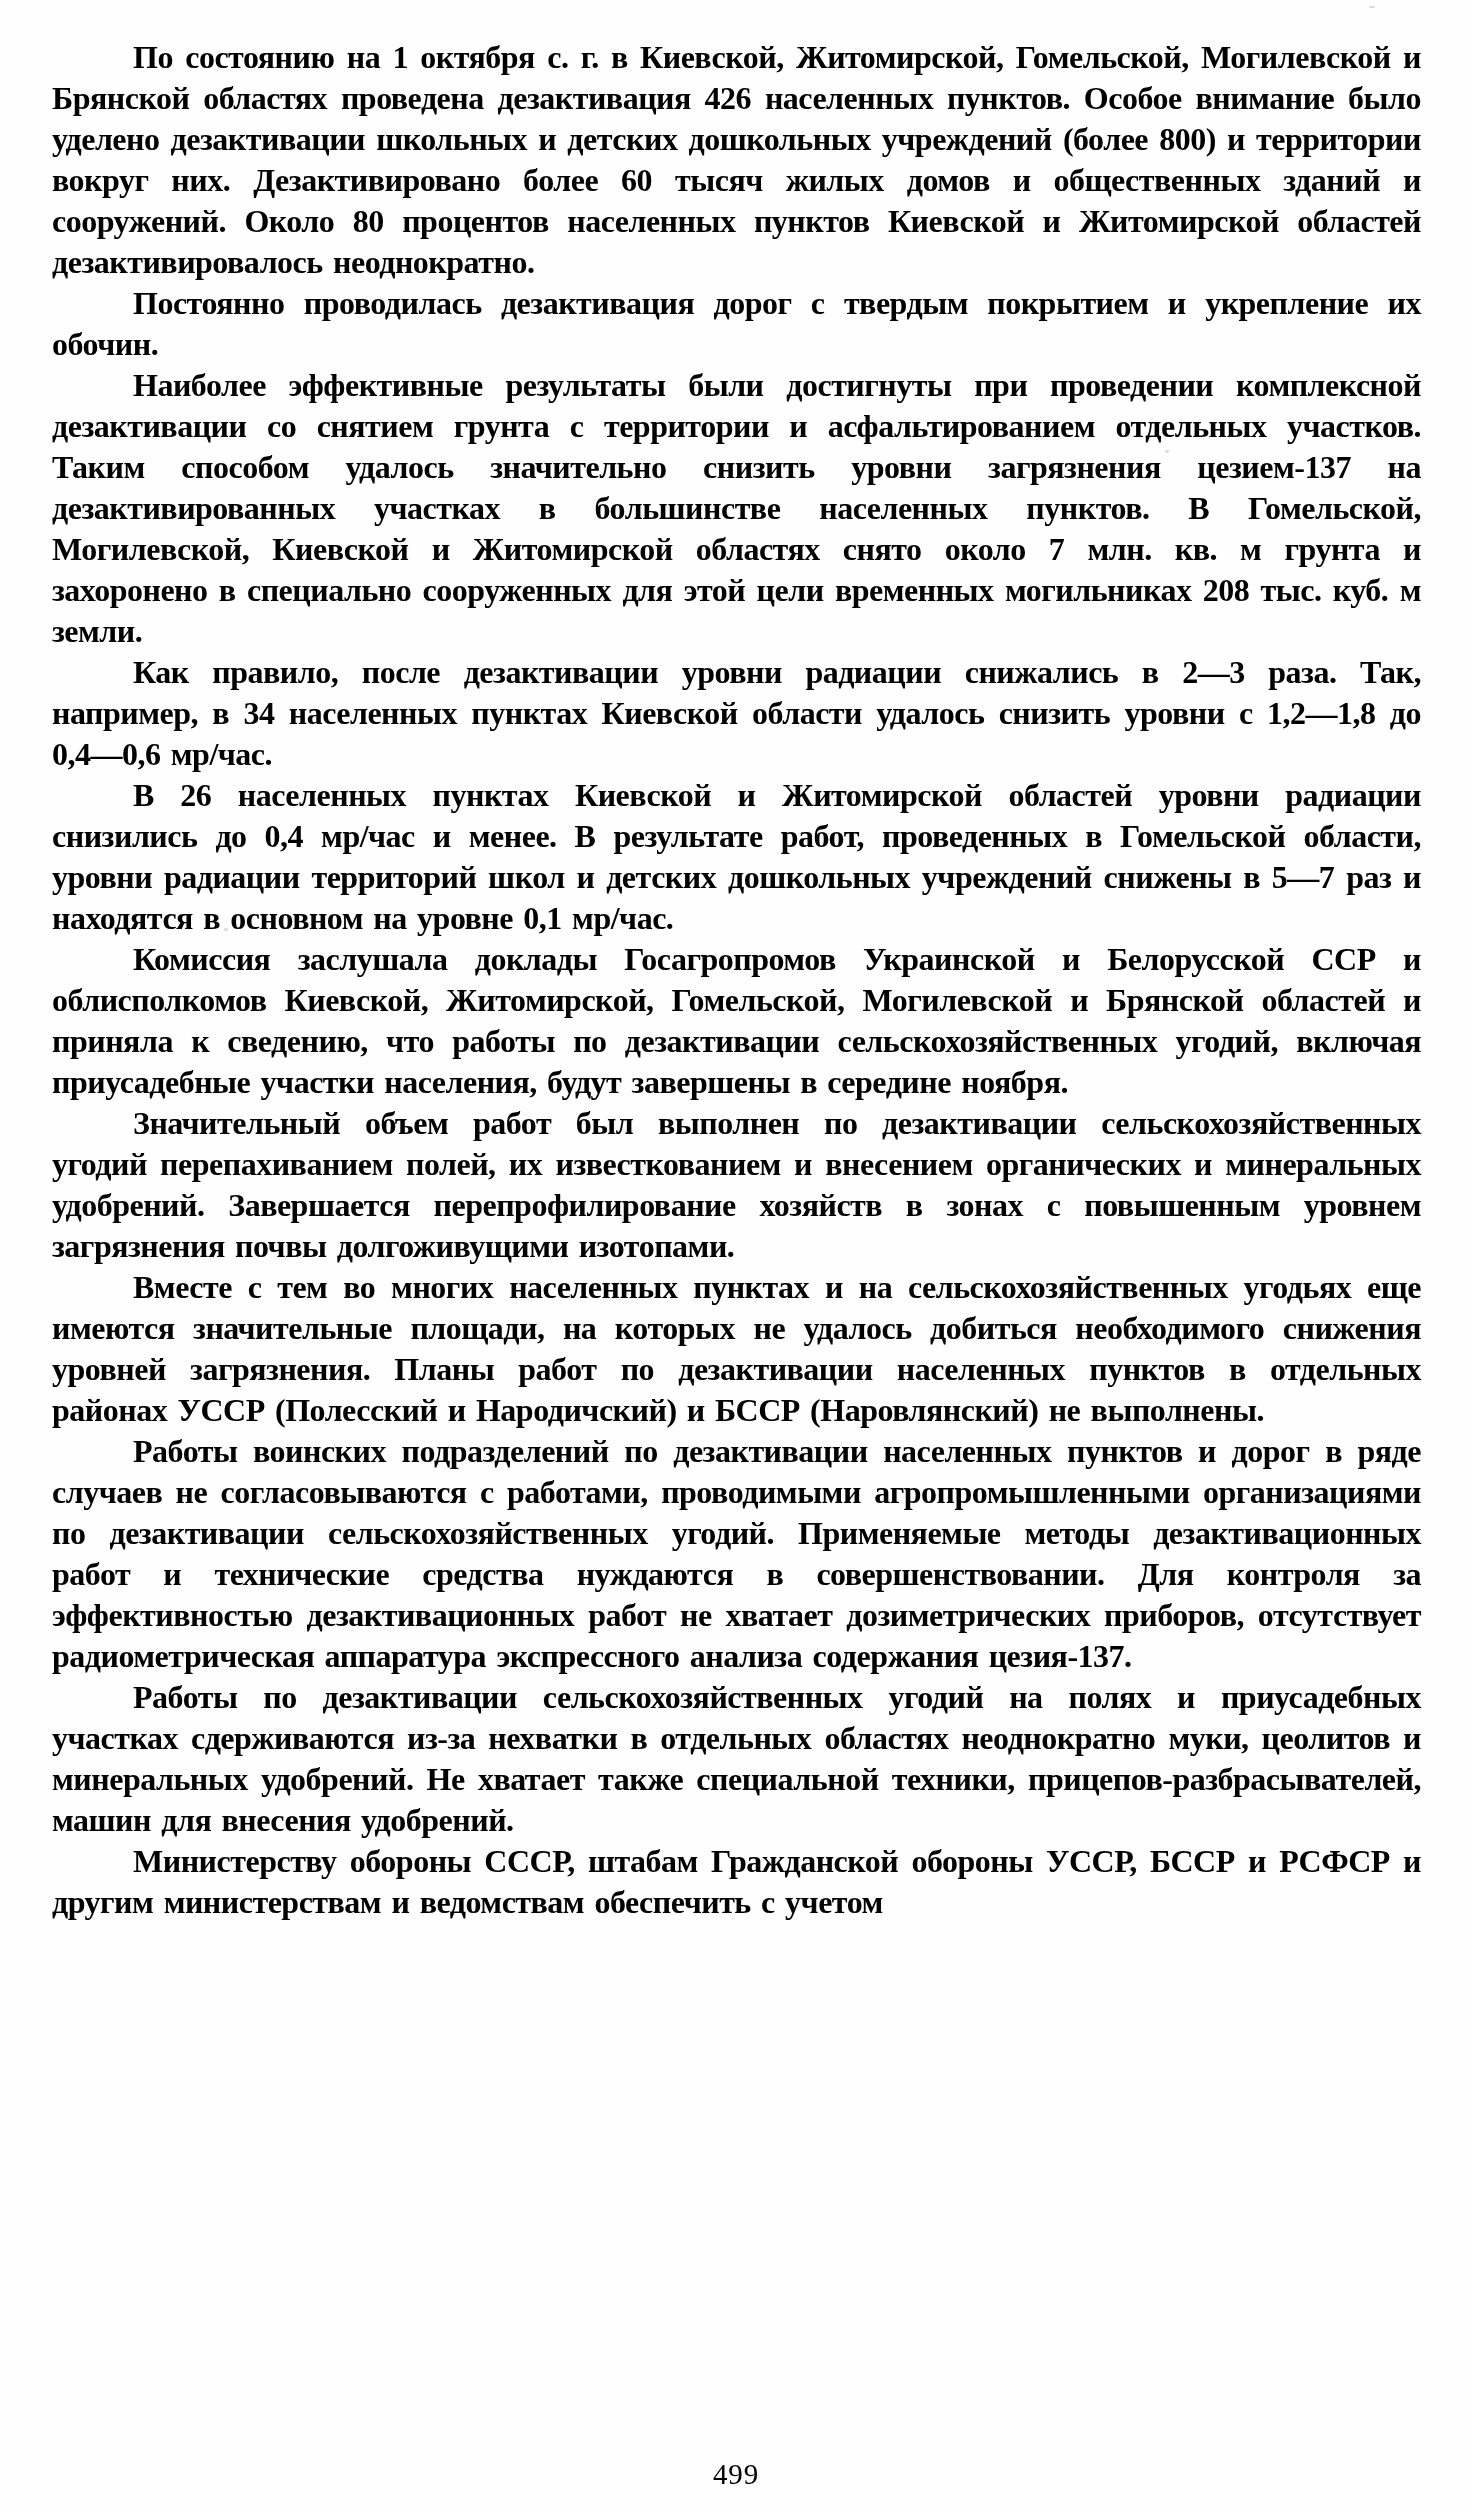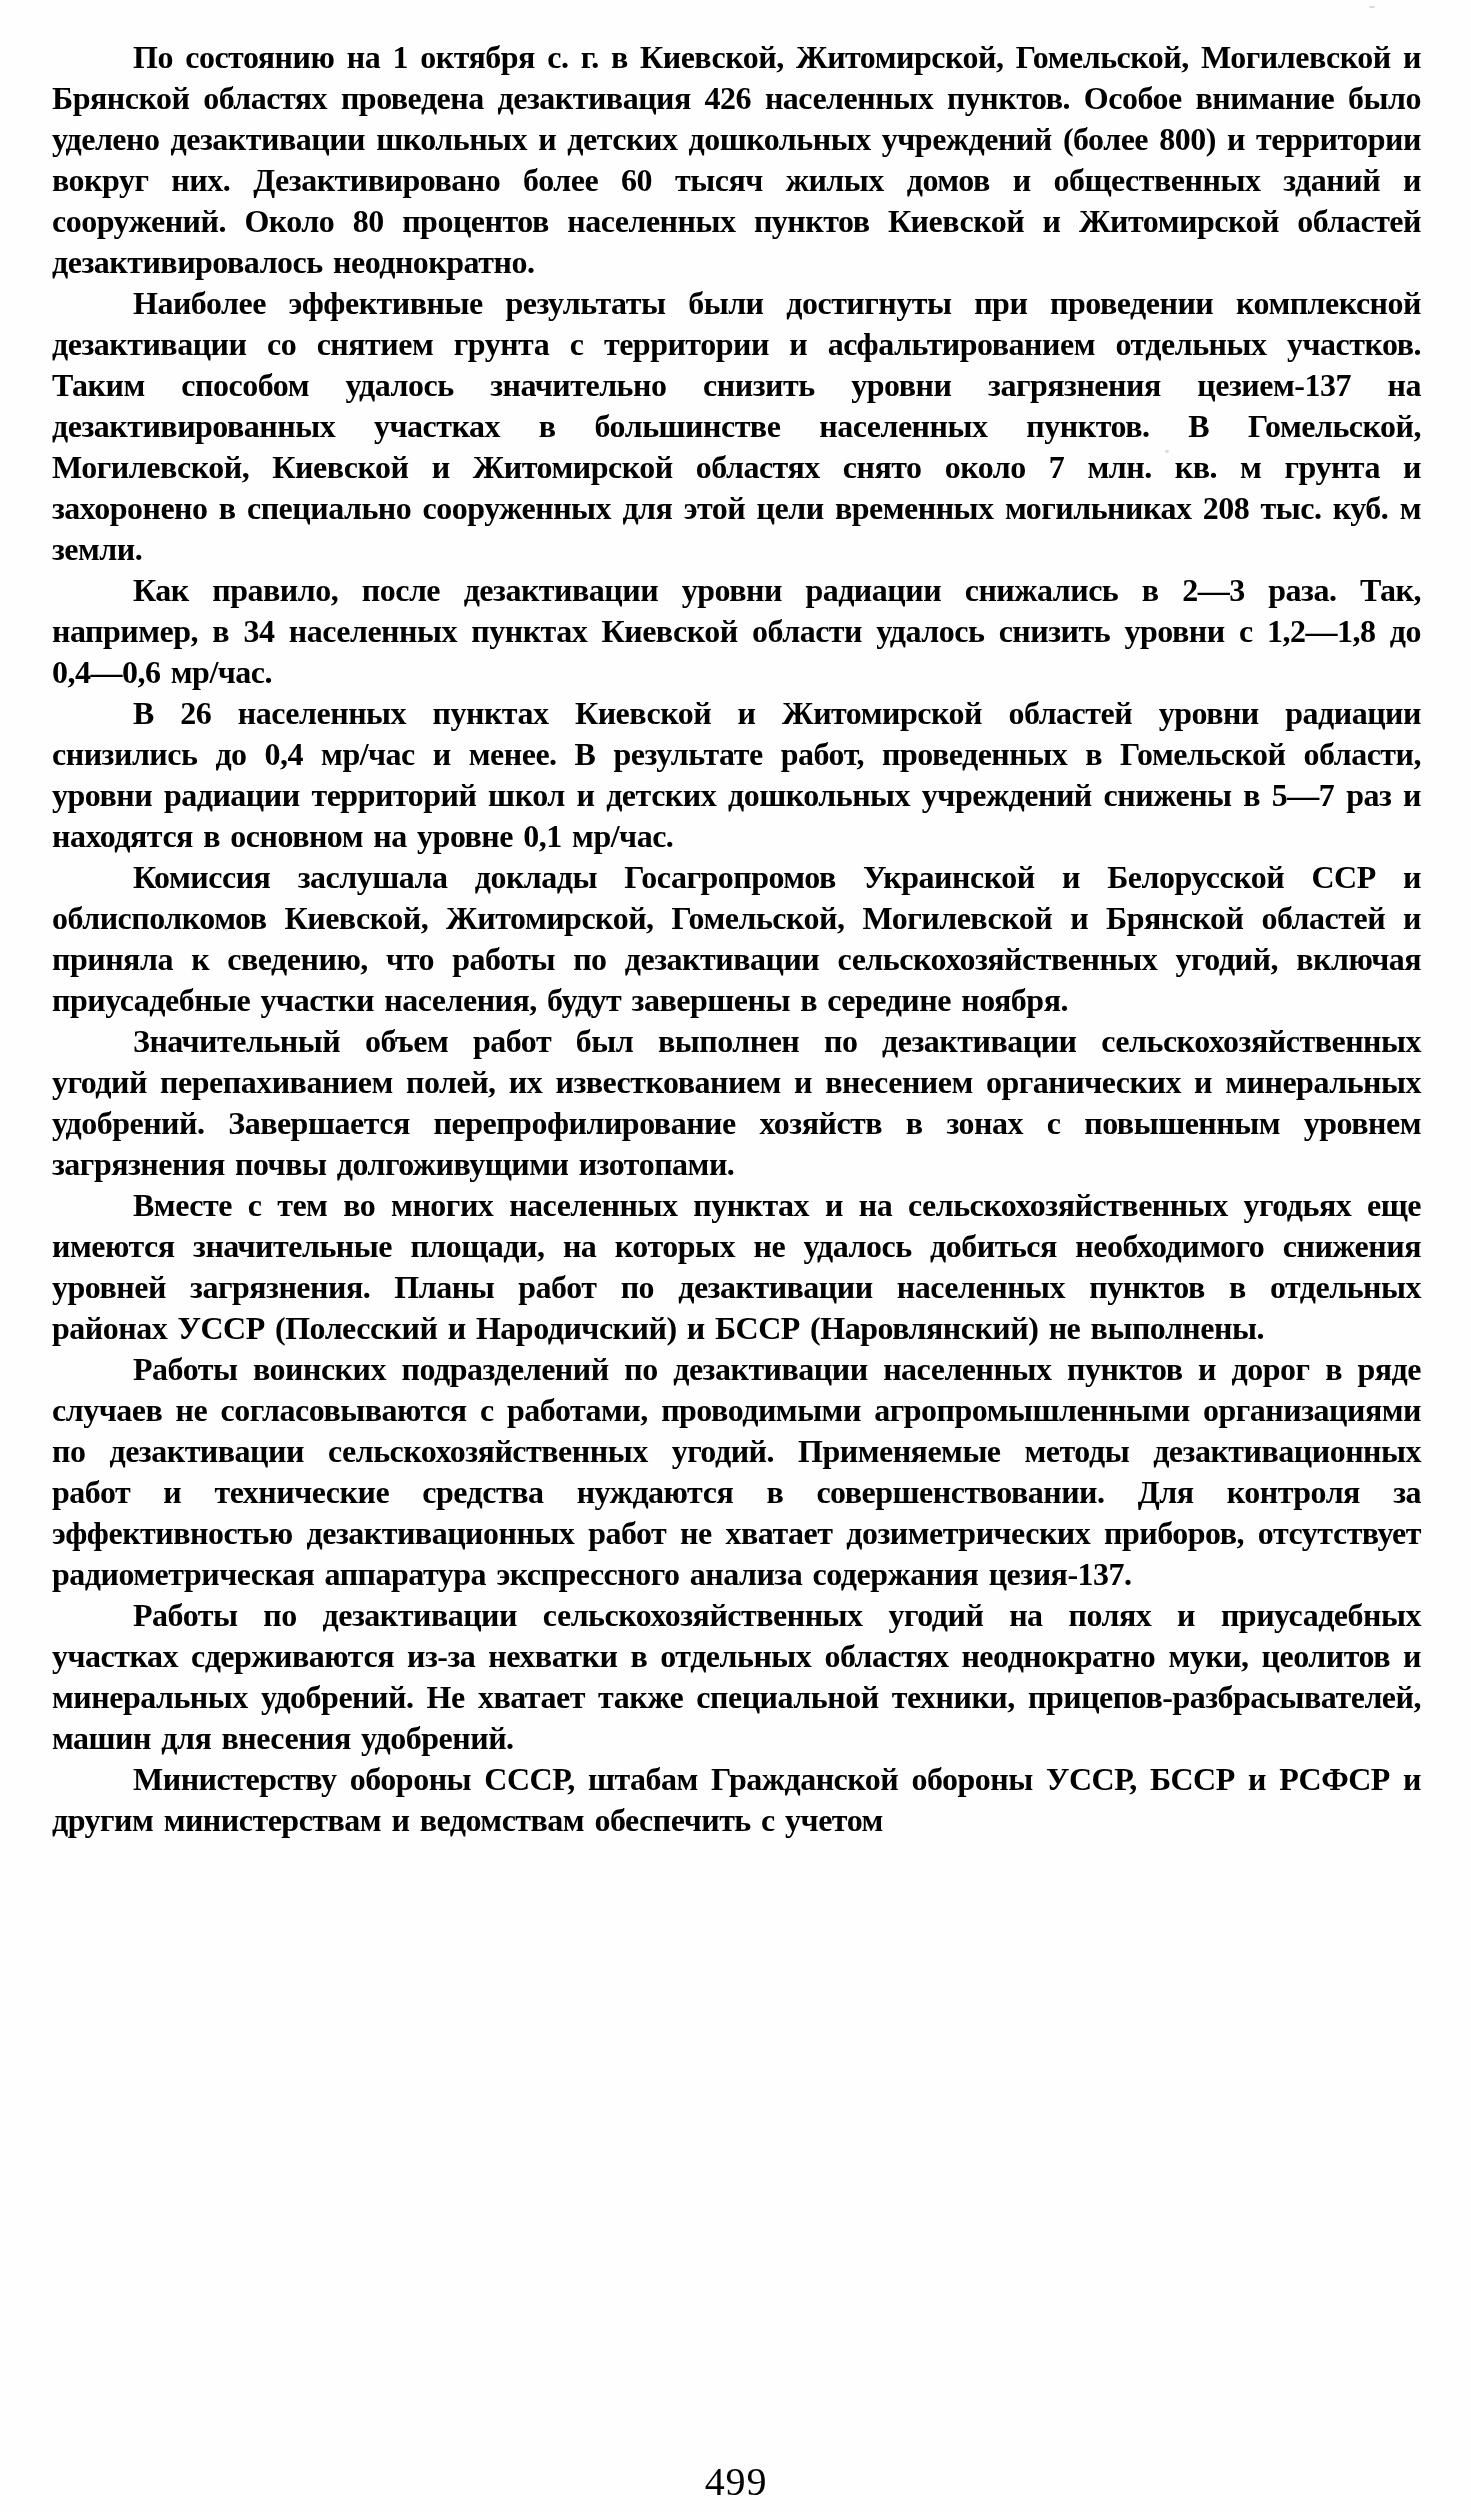--- a/index.html
+++ b/index.html
@@ -32,21 +32,21 @@
     margin: 0;
     padding: 0;
     text-indent: 81px;
   }
   .page-number {
     position: absolute;
     top: 2458px;
     left: 0;
     width: 100%;
     text-align: center;
-    font-size: 40px;
+    font-size: 29px;
     letter-spacing: 0.9px;
   }
   
   .speck {
     position: absolute;
     background: #bbbbbb;
     border-radius: 50%;
     opacity: 0.55;
   }
   .speck.s1 { left: 1369px; top: 5.5px;    width: 5.5px; height: 2.8px; }
@@ -56,20 +56,21 @@
 </head>
 <body>
 
 <div class="page">
   <span class="speck s1"></span>
   <span class="speck s2"></span>
   <span class="speck s3"></span>
 
   <div class="text-block">
     <p>По состоянию на 1 октября с. г. в Киевской, Житомирской, Гомельской, Могилевской и Брянской областях проведена дезактивация 426 населенных пунктов. Особое внимание было уделено дезактивации школьных и детских дошкольных учреждений (более 800) и территории вокруг них. Дезактивировано более 60 тысяч жилых домов и общественных зданий и сооружений. Около 80 процентов населенных пунктов Киевской и Житомирской областей дезактивировалось неоднократно.</p>
+    <p>Постоянно проводилась дезактивация дорог с твердым покрытием и укрепление их обочин.</p>
     <p>Наиболее эффективные результаты были достигнуты при проведении комплексной дезактивации со снятием грунта с территории и асфальтированием отдельных участков. Таким способом удалось значительно снизить уровни загрязнения цезием-137 на дезактивированных участках в большинстве населенных пунктов. В Гомельской, Могилевской, Киевской и Житомирской областях снято около 7 млн. кв. м грунта и захоронено в специально сооруженных для этой цели временных могильниках 208 тыс. куб. м земли.</p>
     <p>Как правило, после дезактивации уровни радиации снижались в 2—3 раза. Так, например, в 34 населенных пунктах Киевской области удалось снизить уровни с 1,2—1,8 до 0,4—0,6 мр/час.</p>
     <p>В 26 населенных пунктах Киевской и Житомирской областей уровни радиации снизились до 0,4 мр/час и менее. В результате работ, проведенных в Гомельской области, уровни радиации территорий школ и детских дошкольных учреждений снижены в 5—7 раз и находятся в основном на уровне 0,1 мр/час.</p>
     <p>Комиссия заслушала доклады Госагропромов Украинской и Белорусской ССР и облисполкомов Киевской, Житомирской, Гомельской, Могилевской и Брянской областей и приняла к сведению, что работы по дезактивации сельскохозяйственных угодий, включая приусадебные участки населения, будут завершены в середине ноября.</p>
     <p>Значительный объем работ был выполнен по дезактивации сельскохозяйственных угодий перепахиванием полей, их известкованием и внесением органических и минеральных удобрений. Завершается перепрофилирование хозяйств в зонах с повышенным уровнем загрязнения почвы долгоживущими изотопами.</p>
     <p>Вместе с тем во многих населенных пунктах и на сельскохозяйственных угодьях еще имеются значительные площади, на которых не удалось добиться необходимого снижения уровней загрязнения. Планы работ по дезактивации населенных пунктов в отдельных районах УССР (Полесский и Народичский) и БССР (Наровлянский) не выполнены.</p>
     <p>Работы воинских подразделений по дезактивации населенных пунктов и дорог в ряде случаев не согласовываются с работами, проводимыми агропромышленными организациями по дезактивации сельскохозяйственных угодий. Применяемые методы дезактивационных работ и технические средства нуждаются в совершенствовании. Для контроля за эффективностью дезактивационных работ не хватает дозиметрических приборов, отсутствует радиометрическая аппаратура экспрессного анализа содержания цезия-137.</p>
     <p>Работы по дезактивации сельскохозяйственных угодий на полях и приусадебных участках сдерживаются из-за нехватки в отдельных областях неоднократно муки, цеолитов и минеральных удобрений. Не хватает также специальной техники, прицепов-разбрасывателей, машин для внесения удобрений.</p>
     <p>Министерству обороны СССР, штабам Гражданской обороны УССР, БССР и РСФСР и другим министерствам и ведомствам обеспечить с учетом</p>
   </div>

